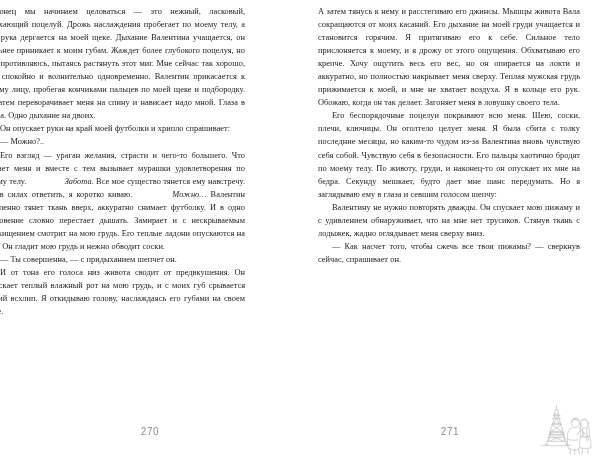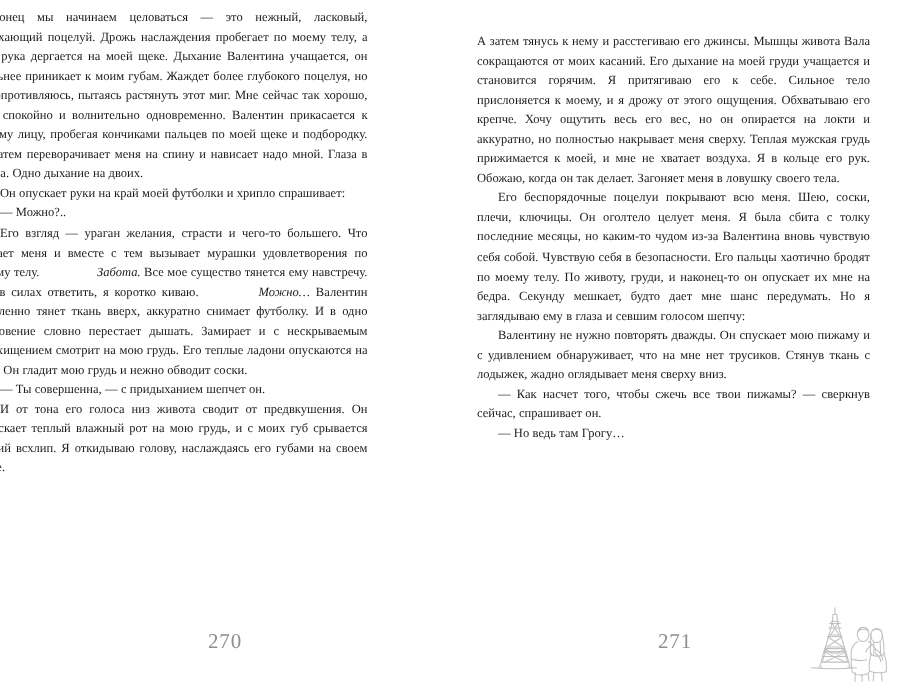--- a/index.html
+++ b/index.html
@@ -43,43 +43,43 @@
     letter-spacing: 0.02px;
     word-spacing: 0.1px;
   }
   .textcol-left {
     left: -14px;
     top: 5px;
     width: 259px;
   }
   .textcol-right {
     left: 18px;
-    top: 21px;
+    top: 5px;
     width: 262px;
   }
 
   .para {
     margin: 0;
     text-indent: 14px;
     text-align: justify;
   }
   .para.noindent { text-indent: 0; }
 
   .it { font-style: italic; margin-left: 36px; }
 
   
   .folio {
     position: absolute;
     bottom: 22px;
     width: 100%;
     text-align: center;
-    font-size: 14px;
+    font-size: 10px;
     color: #8d8d92;
     letter-spacing: 0.6px;
-    font-family: Liberation Serif, serif;
+    font-family: Liberation Sans, sans-serif;
   }
 
   
   .ornament {
     position: absolute;
     right: 5px;
     bottom: 2px;
     width: 64px;
     height: 56px;
     opacity: 0.62;
@@ -103,21 +103,20 @@
       </div>
     <div class="folio" style="color: rgb(141, 141, 146);">270</div>
   </div>
 
   <div class="page page-right">
     <div class="textcol textcol-right" style="color: rgb(27, 27, 29);">
         <p class="para noindent"><span>А затем тянусь к нему и расстегиваю его джинсы. Мышцы живота Вала сокращаются от моих касаний. Его дыхание на моей груди учащается и становится горячим. Я притягиваю его к себе. Сильное тело прислоняется к моему, и я дрожу от этого ощущения. Обхватываю его крепче. Хочу ощутить весь его вес, но он опирается на локти и аккуратно, но полностью накрывает меня сверху. Теплая мужская грудь прижимается к моей, и мне не хватает воздуха. Я в кольце его рук. Обожаю, когда он так делает. Загоняет меня в ловушку своего тела.</span></p>
         <p class="para"><span>Его беспорядочные поцелуи покрывают всю меня. Шею, соски, плечи, ключицы. Он оголтело целует меня. Я была сбита с толку последние месяцы, но каким-то чудом из-за Валентина вновь чувствую себя собой. Чувствую себя в безопасности. Его пальцы хаотично бродят по моему телу. По животу, груди, и наконец-то он опускает их мне на бедра. Секунду мешкает, будто дает мне шанс передумать. Но я заглядываю ему в глаза и севшим голосом шепчу:</span></p>
         <p class="para"><span>Валентину не нужно повторять дважды. Он спускает мою пижаму и с удивлением обнаруживает, что на мне нет трусиков. Стянув ткань с лодыжек, жадно оглядывает меня сверху вниз.</span></p>
         <p class="para"><span>— Как насчет того, чтобы сжечь все твои пижамы? — сверкнув сейчас, спрашивает он.</span></p>
-        <p class="para"><span>— Но ведь там Грогу…</span></p>
       </div>
     <div class="folio" style="color: rgb(141, 141, 146);">271</div>
 
     <div class="ornament">
       <svg viewBox="0 0 64 56" xmlns="http://www.w3.org/2000/svg" fill="none" stroke="#9a9aa0" stroke-width="0.7" stroke-linecap="round" stroke-linejoin="round">
 
         <path d="M25.6 4.2 L25.6 8.4"></path>
 
         <path d="M24.3 8.6 L26.9 8.6 L27.3 13.2 L23.9 13.2 Z"></path>
 

